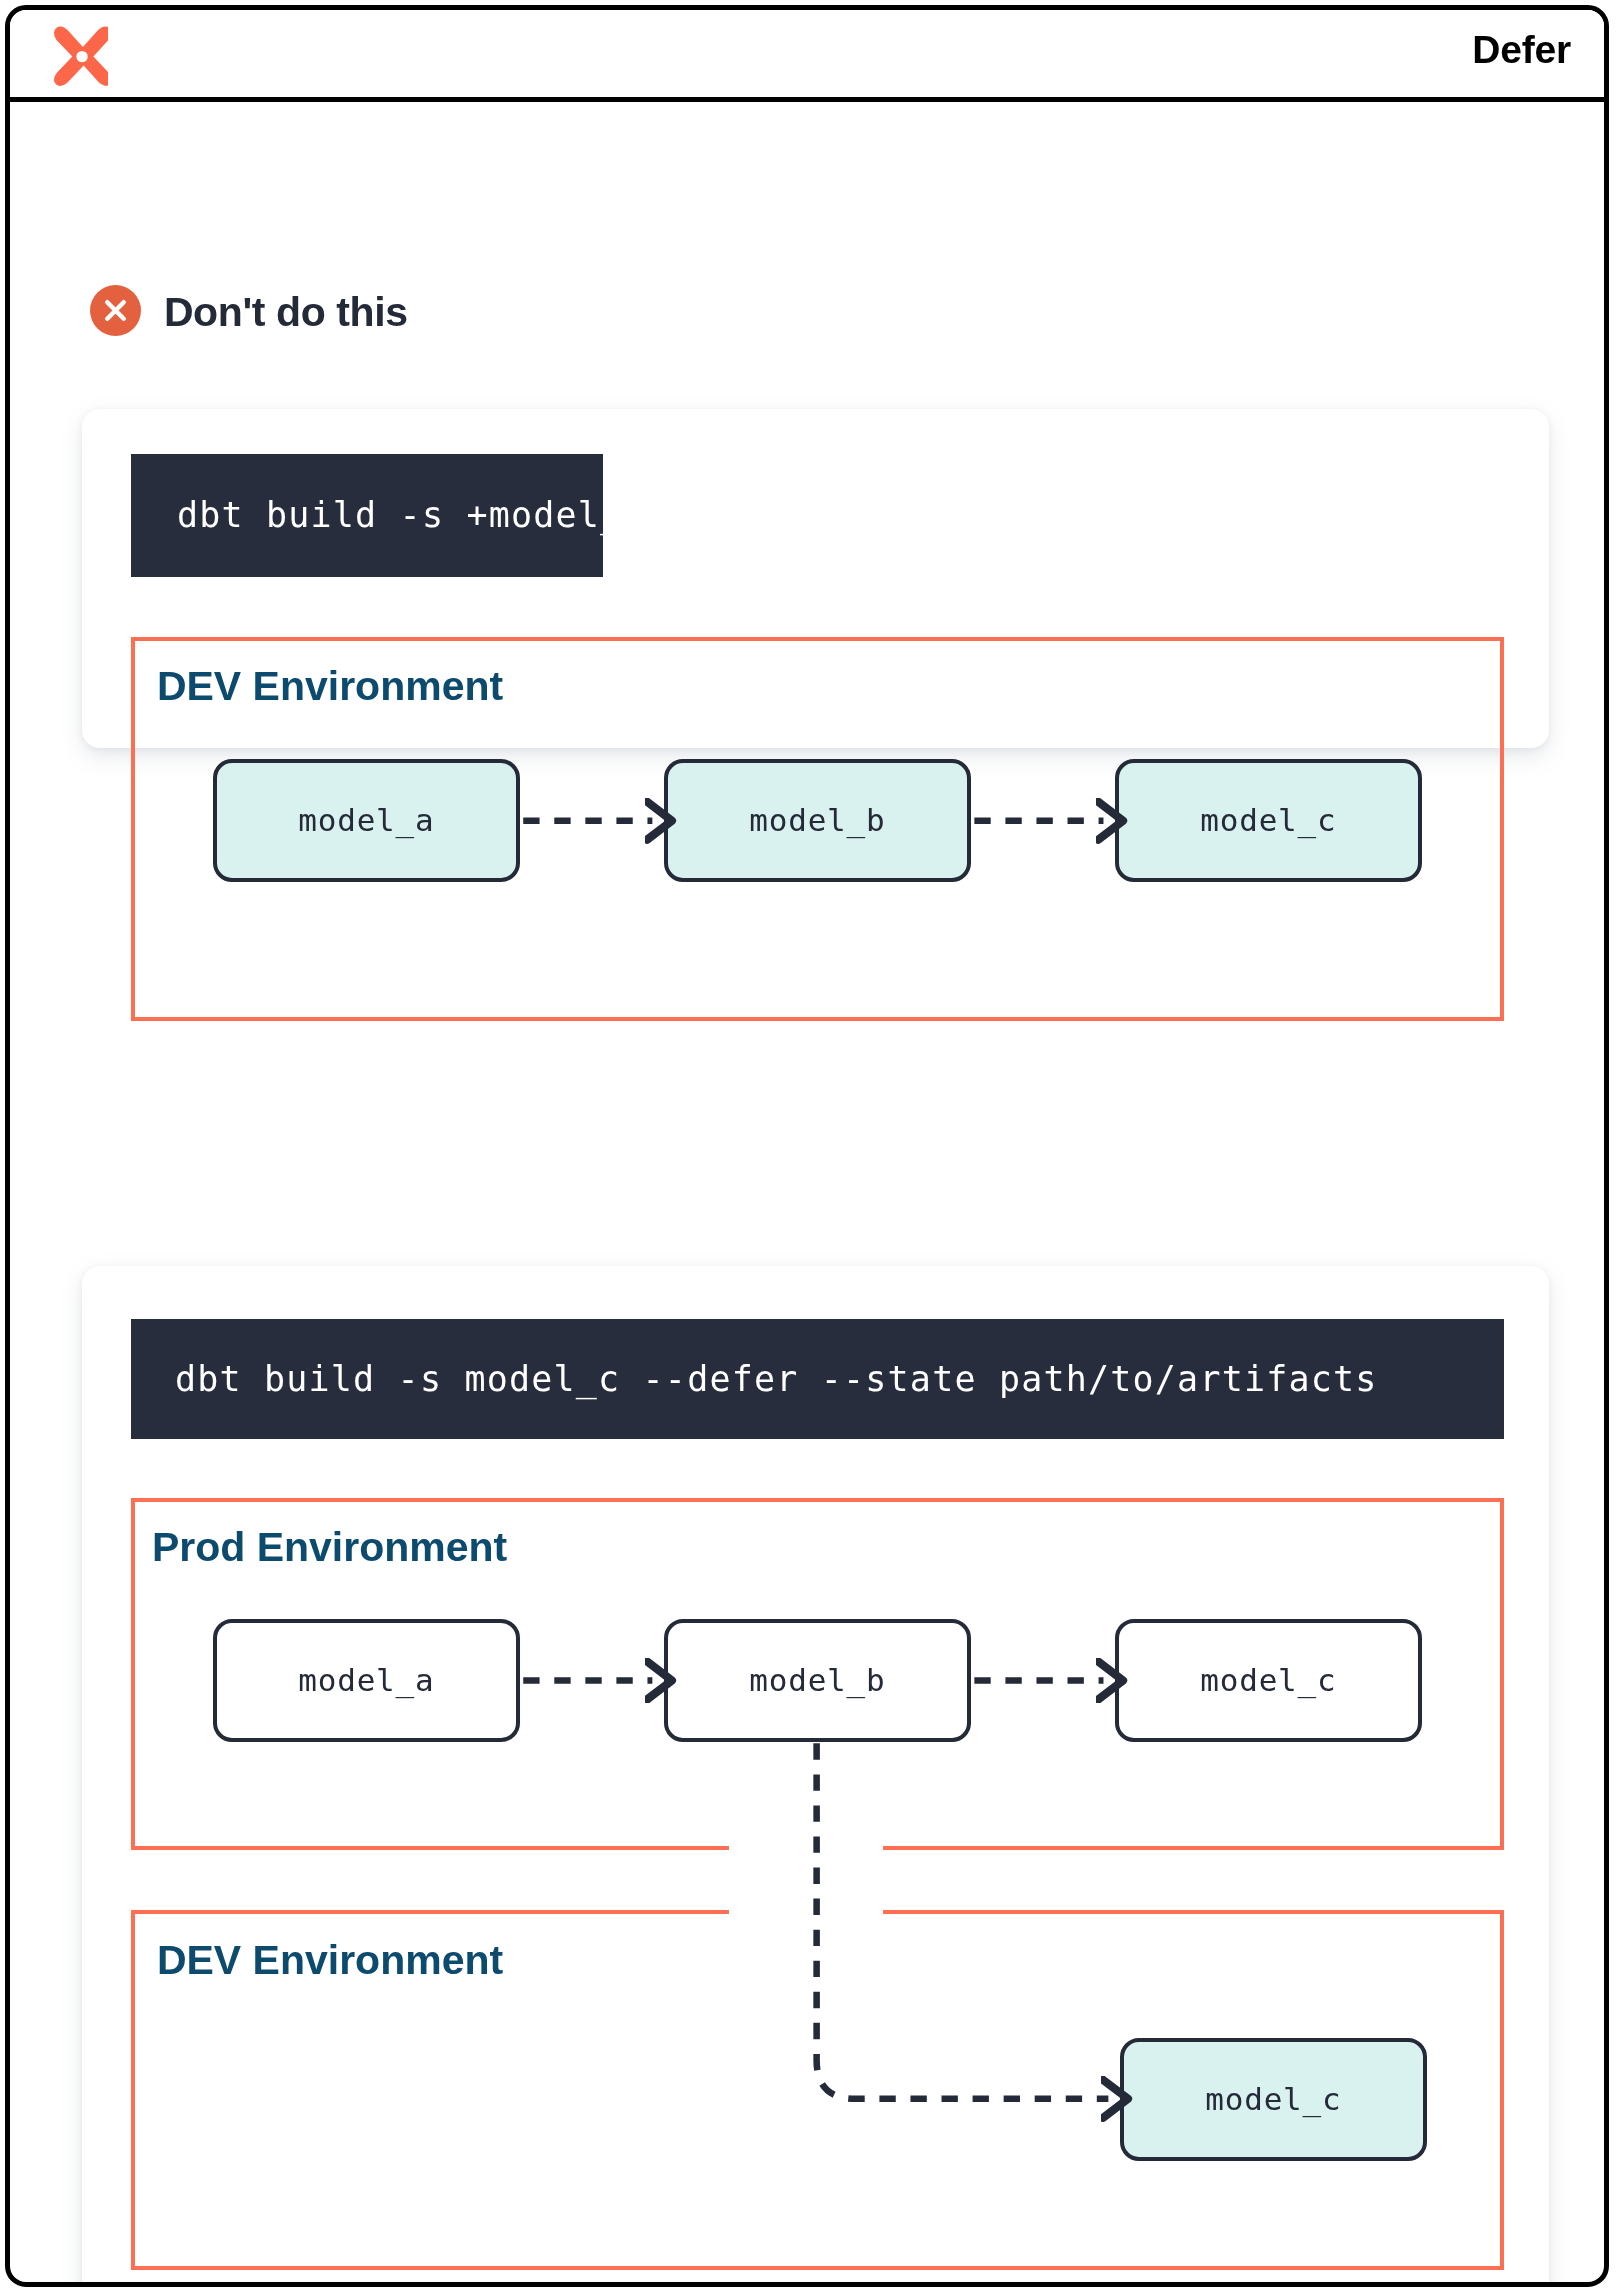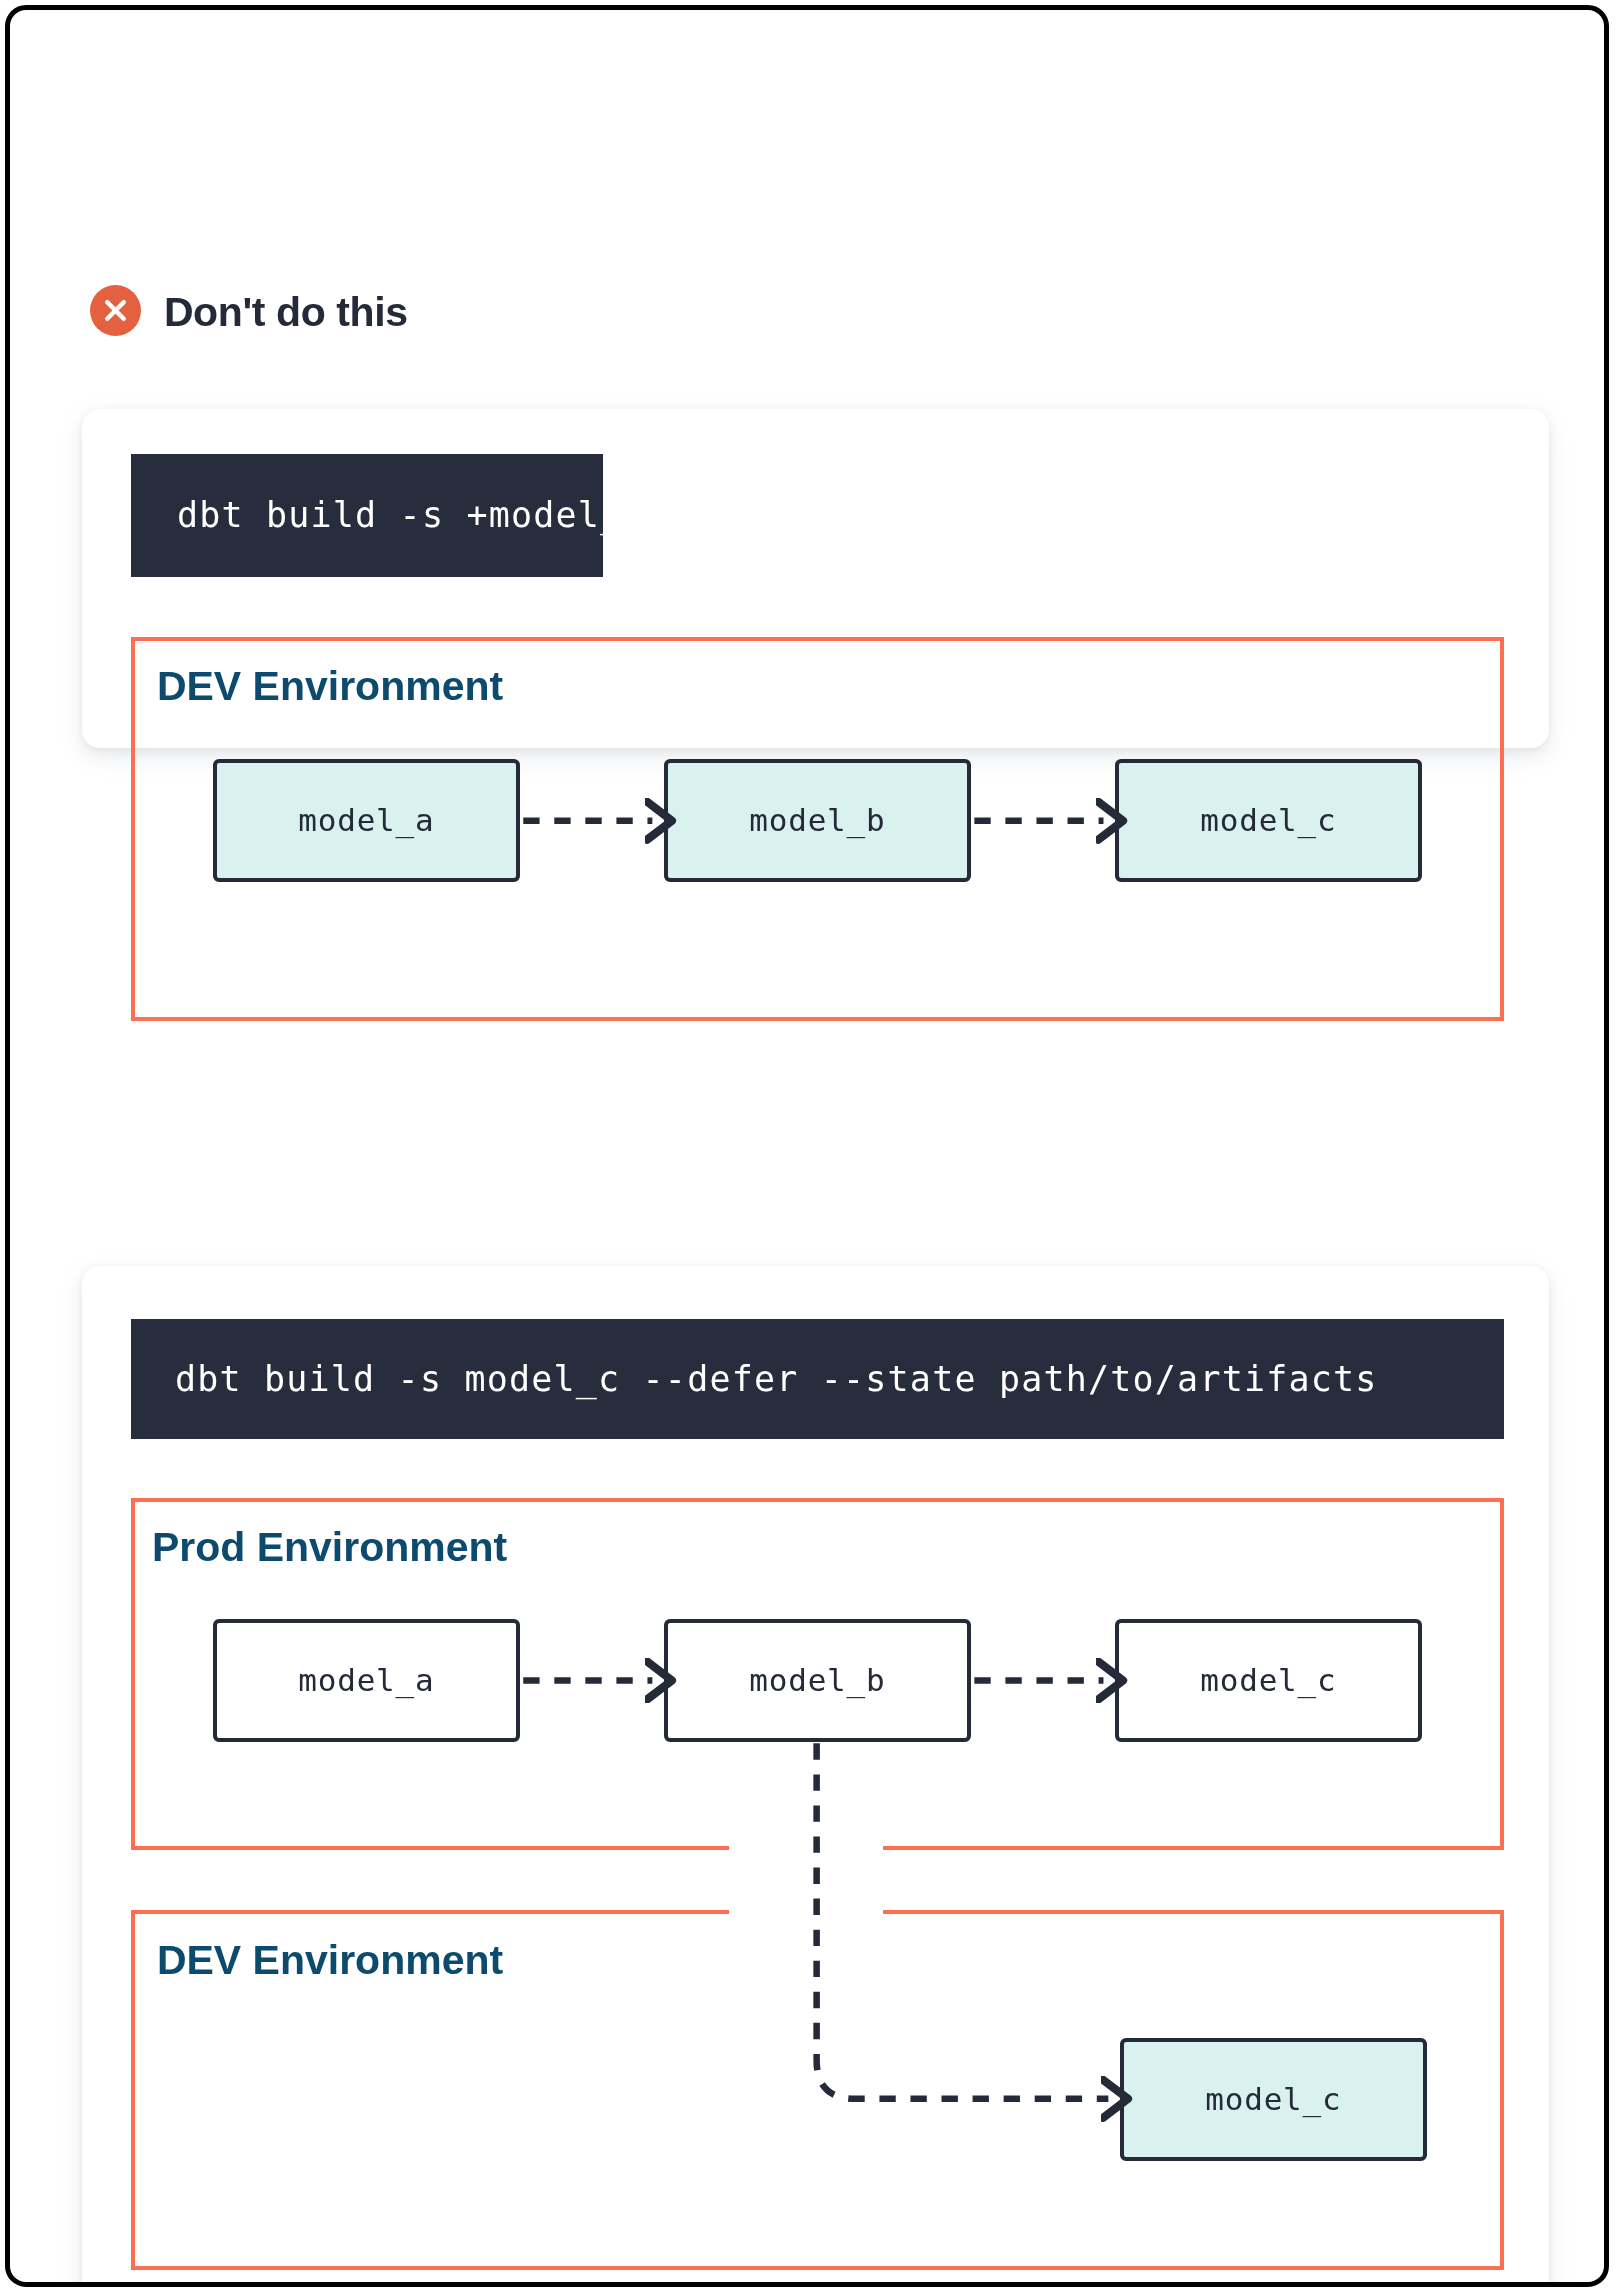--- a/index.html
+++ b/index.html
@@ -151,21 +151,21 @@
     background: #ffffff;
     z-index: 5;
   }
   .gap-a { left: 719px; top: 1736px; width: 154px; height: 13px; }
   .gap-b { left: 719px; top: 1797px; width: 154px; height: 13px; }
 
   
   .node {
     position: absolute;
     border: 4.1px solid #242a38;
-    border-radius: 6px;
+    border-radius: 19px;
     display: flex;
     align-items: center;
     justify-content: center;
     font-family: "DejaVu Sans Mono", "Liberation Mono", monospace;
     font-size: 31px;
     color: #242a38;
     letter-spacing: 0.8px;
     box-sizing: border-box;
     z-index: 6;
   }
@@ -191,20 +191,29 @@
     height: 2207px;
     pointer-events: none;
     z-index: 7;
   }
 </style>
 </head>
 <body>
 
 <div class="page-frame">
 
+  <div class="header">
+    <span class="logo">
+      <svg viewBox="0 0 74 78" width="60" height="64" aria-hidden="true">
+        <path d="M10 6 C6 10 7 16 11 21 L30 41 L11 61 C7 66 6 72 10 75 C14 79 20 77 25 72 L44 52 L62 72 C67 77 73 79 76 75 C80 71 78 65 74 60 L56 41 L74 21 C78 16 80 10 76 6 C72 2 66 4 61 9 L43 29 L25 9 C20 4 14 2 10 6 Z" fill="#fc6649"></path>
+        <circle cx="42" cy="41" r="7" fill="#ffffff"></circle>
+      </svg>
+    </span>
+    <div class="header-title">Defer</div>
+  </div>
 
   <div class="content">
 
     <div class="section-head sec1-head">
       <span class="badge badge-bad">
         <svg viewBox="0 0 62 62" width="51" height="51" aria-hidden="true">
           <path d="M21 21 L41 41 M41 21 L21 41" stroke="#ffffff" stroke-width="5.5" stroke-linecap="round"></path>
         </svg>
       </span>
       <span class="section-title">Don't do this</span>

